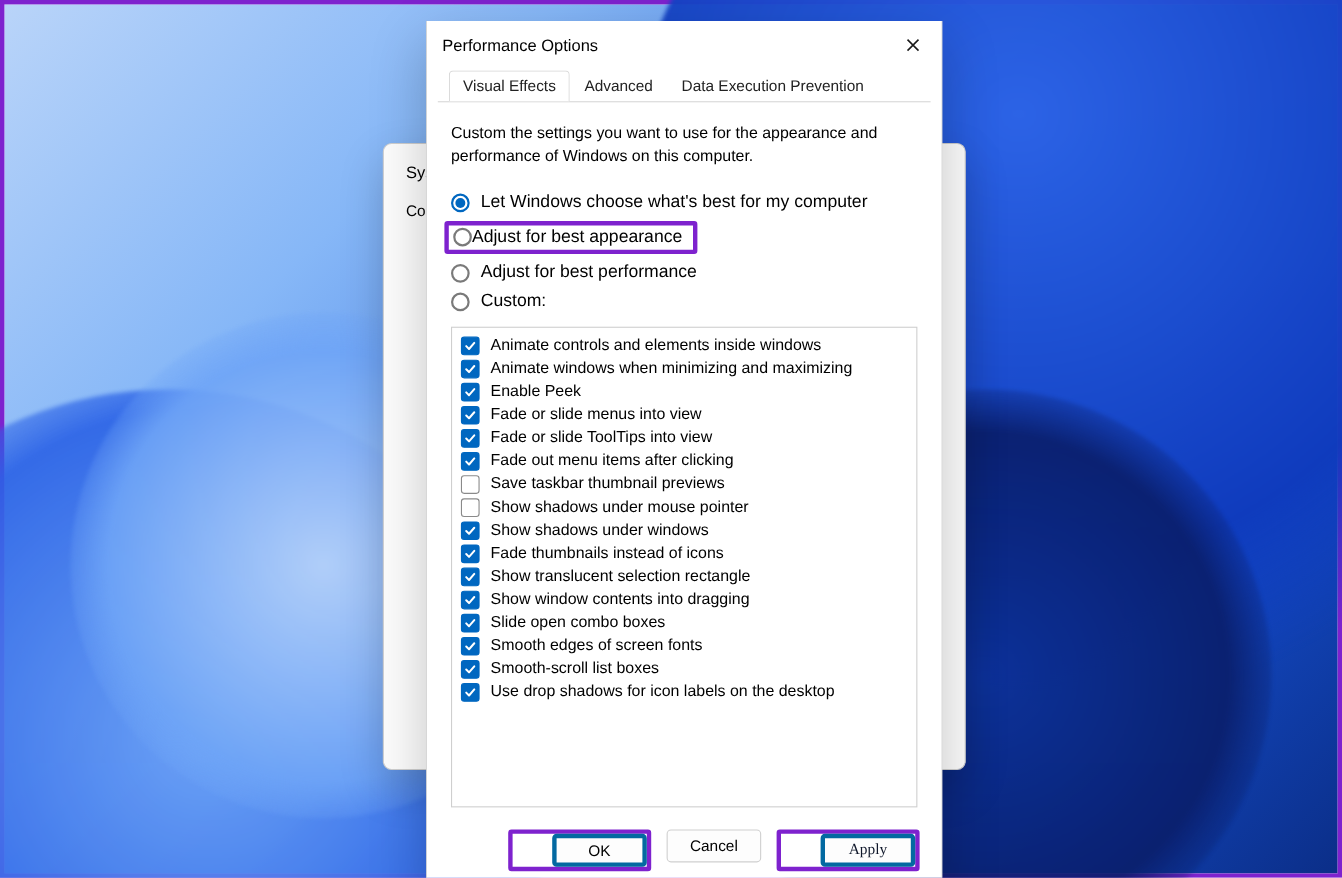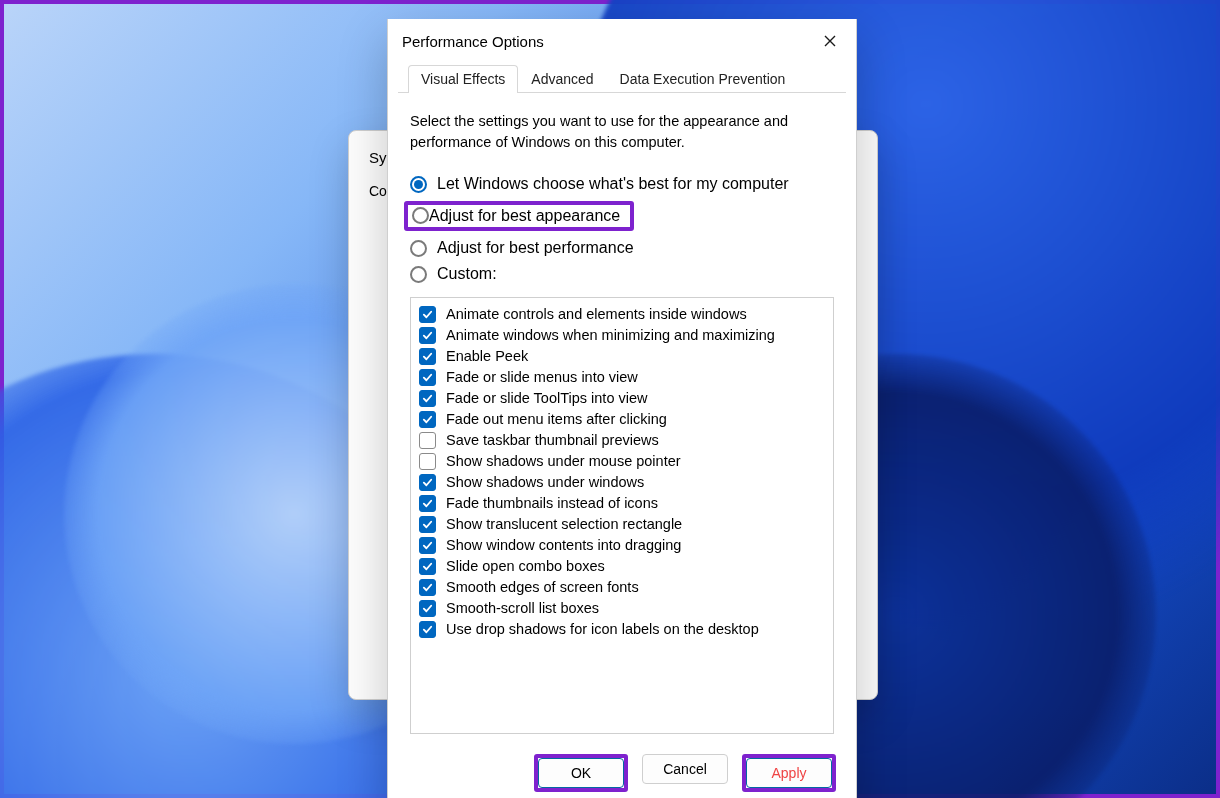--- a/index.html
+++ b/index.html
@@ -59,21 +59,21 @@
   }
   .dlg-title {
     display: flex; align-items: center; justify-content: space-between;
     height: 44px; padding: 0 14px 0 14px;
   }
   .dlg-title .t { font-size: 15px; }
   .dlg-title .x { width: 24px; height: 24px; display:flex; align-items:center; justify-content:center; }
   .dlg-title .x svg { width: 12px; height: 12px; }
 
   .tabstrip {
-    display: flex; align-items: center; gap: 0; padding: 0 10px; height: 30px;
+    display: flex; align-items: flex-start; gap: 0; padding: 0 10px; height: 30px;
     border-bottom: 1px solid #d7d7d7; margin: 0 10px;
   }
   .tab {
     padding: 5px 12px 6px;
     font-size: 14px;
     border: 1px solid transparent;
     border-bottom: none;
     position: relative; top: 1px;
     color: #222;
   }
@@ -123,23 +123,23 @@
     display:flex; justify-content:flex-end; gap:14px;
     padding: 14px 20px 16px;
   }
   .btn {
     min-width: 86px; height: 30px;
     border: 1px solid #cfcfcf; border-radius: 4px;
     background: #fdfdfd;
     display:inline-flex; align-items:center; justify-content:center;
     font-size: 14px;
   }
-  .btn.disabled { color:#ef4444; }
+  .btn.disabled { color:#0f172a;font-family:Liberation Serif, serif; }
   .btn-hl { border: 4px solid #7e22ce; border-radius: 3px; padding: 0; }
-  .btn-hl .btn { border: 1px solid #0369a1; }
+  .btn-hl .btn { border: 4px solid #0369a1; margin-left: 36px; }
 </style>
 </head>
 <body>
 
 <div class="outer-frame">
   <div class="swirl a"></div>
   <div class="swirl b"></div>
   <div class="swirl c"></div>
   <div class="swirl d"></div>
 
@@ -161,21 +161,21 @@
       </span>
     </div>
 
     <div class="tabstrip" id="tabstrip">
         <div class="tab active">Visual Effects</div>
         <div class="tab">Advanced</div>
         <div class="tab">Data Execution Prevention</div>
       </div>
 
     <div class="tab-body">
-      <div class="desc">Select the settings you want to use for the appearance and performance of Windows on this computer.</div>
+      <div class="desc">Custom the settings you want to use for the appearance and performance of Windows on this computer.</div>
 
       <div id="radios">
           <div class="radio-row">
             <span class="dot sel"></span>
             <span>Let Windows choose what's best for my computer</span>
           </div>
           <div class="radio-row">
             <span class="highlight-purple">
               <span class="dot"></span>
               <span>Adjust for best appearance</span>

